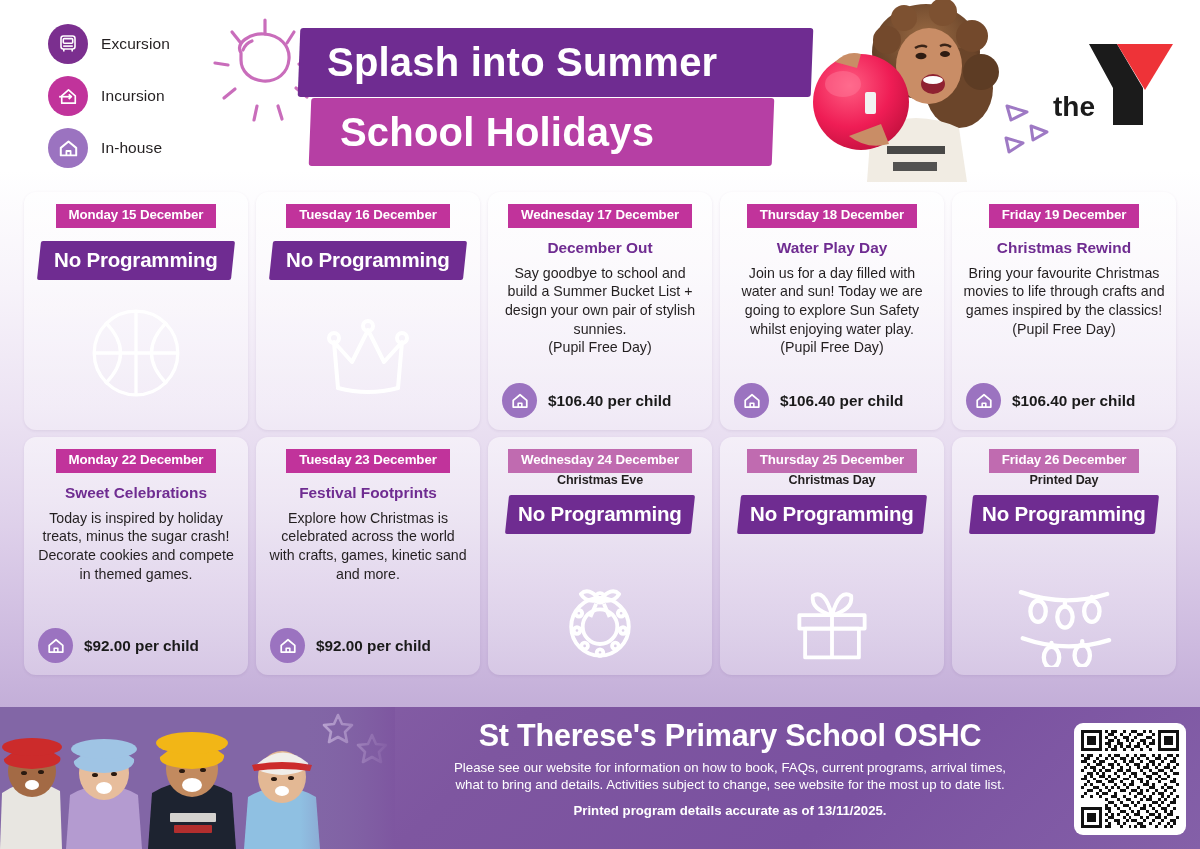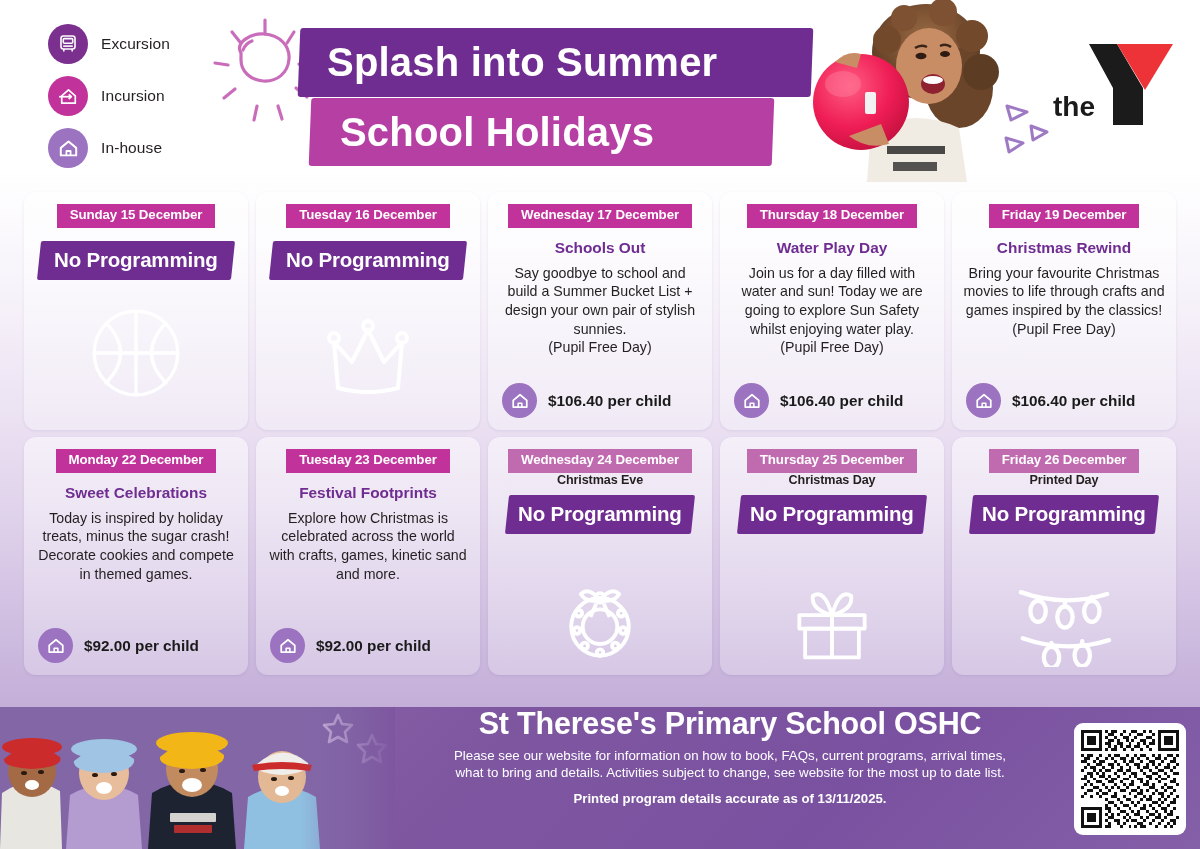--- a/index.html
+++ b/index.html
@@ -244,21 +244,21 @@
   }
   .kids-photo {
     position: absolute;
     left: 0; bottom: 0;
     width: 395px; height: 142px;
   }
   .footer-body {
     position: absolute;
     left: 400px; top: 0;
     width: 660px; height: 142px;
-    padding-top: 0;
+    padding-top: 12px;
     text-align: center;
   }
   .school-name {
     font-size: 30.5px;
     font-weight: 700;
     color: #ffffff;
     letter-spacing: -.2px;
     line-height: 1.1;
   }
   .footer-note {
@@ -412,21 +412,21 @@
       <text x="2" y="88" font-family="Liberation Sans, sans-serif" font-size="28" font-weight="700" fill="#1b1b1b">the</text>
       <polygon points="38,16 66,16 92,60 92,97 62,97 62,60" fill="#1b1b1b"></polygon>
       <polygon points="66,16 122,16 94,62" fill="#ee3338"></polygon>
     </svg>
   </div>
 
   <div class="grid">
 
     <div class="card">
       <span class="date-badge" style="background:#c1339b">
-        <span class="dtext">Sunday 15 December</span>
+        <span class="dtext">Monday 15 December</span>
       </span>
       <div class="np-banner">
         <span>No Programming</span>
       </div>
       <svg class="card-icon-big" width="110" height="110" viewBox="0 0 100 100">
         <g fill="none" stroke="#ffffff" stroke-width="3">
           <circle cx="50" cy="50" r="38"></circle>
           <path d="M12 50h76"></path>
           <path d="M50 12v76"></path>
           <path d="M22 22q28 28 0 56"></path>
@@ -450,21 +450,21 @@
           <circle cx="50" cy="18" r="5"></circle>
           <circle cx="84" cy="30" r="5"></circle>
         </g>
       </svg>
     </div>
 
     <div class="card">
       <span class="date-badge" style="background:#c1339b">
         <span class="dtext">Wednesday 17 December</span>
       </span>
-      <div class="activity-title">Schools Out</div>
+      <div class="activity-title">December Out</div>
       <div class="desc" style="white-space:pre-line">Say goodbye to school and build a Summer Bucket List + design your own pair of stylish sunnies.
 (Pupil Free Day)</div>
       <div class="price-row">
         <span class="price-badge">
           <svg width="22" height="22" viewBox="0 0 24 24" fill="none" stroke="#fff" stroke-width="1.9" stroke-linejoin="round">
             <path d="M4.6 11.4 12 5.2l7.4 6.2v7.2H4.6z"></path>
               <path d="M10 18.6v-4.2h4v4.2" stroke-width="1.7"></path>
           </svg>
         </span>
         <span class="price-text">$106.40 per child</span>

